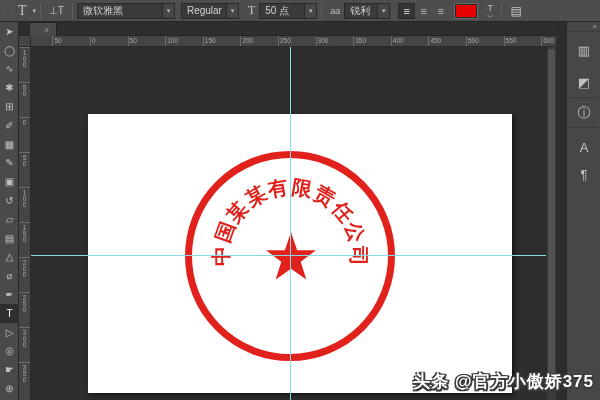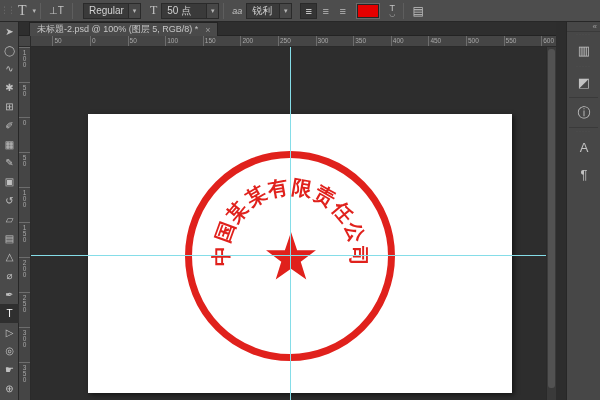--- a/index.html
+++ b/index.html
@@ -92,20 +92,24 @@
 
   <div id="options-bar">
     <span class="grip">⋮</span>
     <span class="grip">⋮</span>
     <span class="ob-icon" style="font-size:14px;font-family:'Liberation Serif',serif;">T</span>
     <span class="tiny-arrow">▾</span>
     <span class="ob-sep"></span>
     <span class="ob-icon" style="font-size:10px;">⊥T</span>
     <span class="ob-sep"></span>
 
+    <div class="field" style="width:98px;">
+      <span class="val">微软雅黑</span>
+      <span class="arrow">▾</span>
+    </div>
     <div class="field" style="width:58px;margin-left:6px;">
       <span class="val">Regular</span>
       <span class="arrow">▾</span>
     </div>
 
     <span class="ob-icon" style="font-size:12px;margin-left:5px;font-family:'Liberation Serif',serif;">T</span>
     <div class="field" style="width:58px;">
       <span class="val">50 点</span>
       <span class="arrow">▾</span>
     </div>
@@ -152,21 +156,20 @@
       <div class="tool selected">T</div>
       <div class="tool">▷</div>
       <div class="tool">◎</div>
       <div class="tool">☛</div>
       <div class="tool">⊕</div>
     </div>
 
   <div id="doc-area">
     <div id="tab-bar">
       <div id="doc-tab">
-        <span>未标题-2.psd @ 100% (图层 5, RGB/8) *</span>
         <span class="close">×</span>
       </div>
     </div>
 
     <div id="ruler-corner"></div>
     <div id="ruler-h">
         <div class="rtick-h" style="left: 21.4px;"></div>
         <span class="rlabel" style="left: 23.4px; top: 1px;">50</span>
         <div class="rtick-h" style="left: 59px;"></div>
         <span class="rlabel" style="left: 61px; top: 1px;">0</span>
@@ -255,14 +258,15 @@
         <div class="dock-btn">◩</div>
         <div class="dock-sep"></div>
         <div class="dock-btn">ⓘ</div>
         <div class="dock-sep"></div>
         <div class="dock-group-grip">·····</div>
         <div class="dock-btn">A</div>
         <div class="dock-btn">¶</div>
       </div>
   </div>
 
+  <div id="watermark">头条 @官方小傲娇375</div>
 
 </div>
 
 </body></html>

